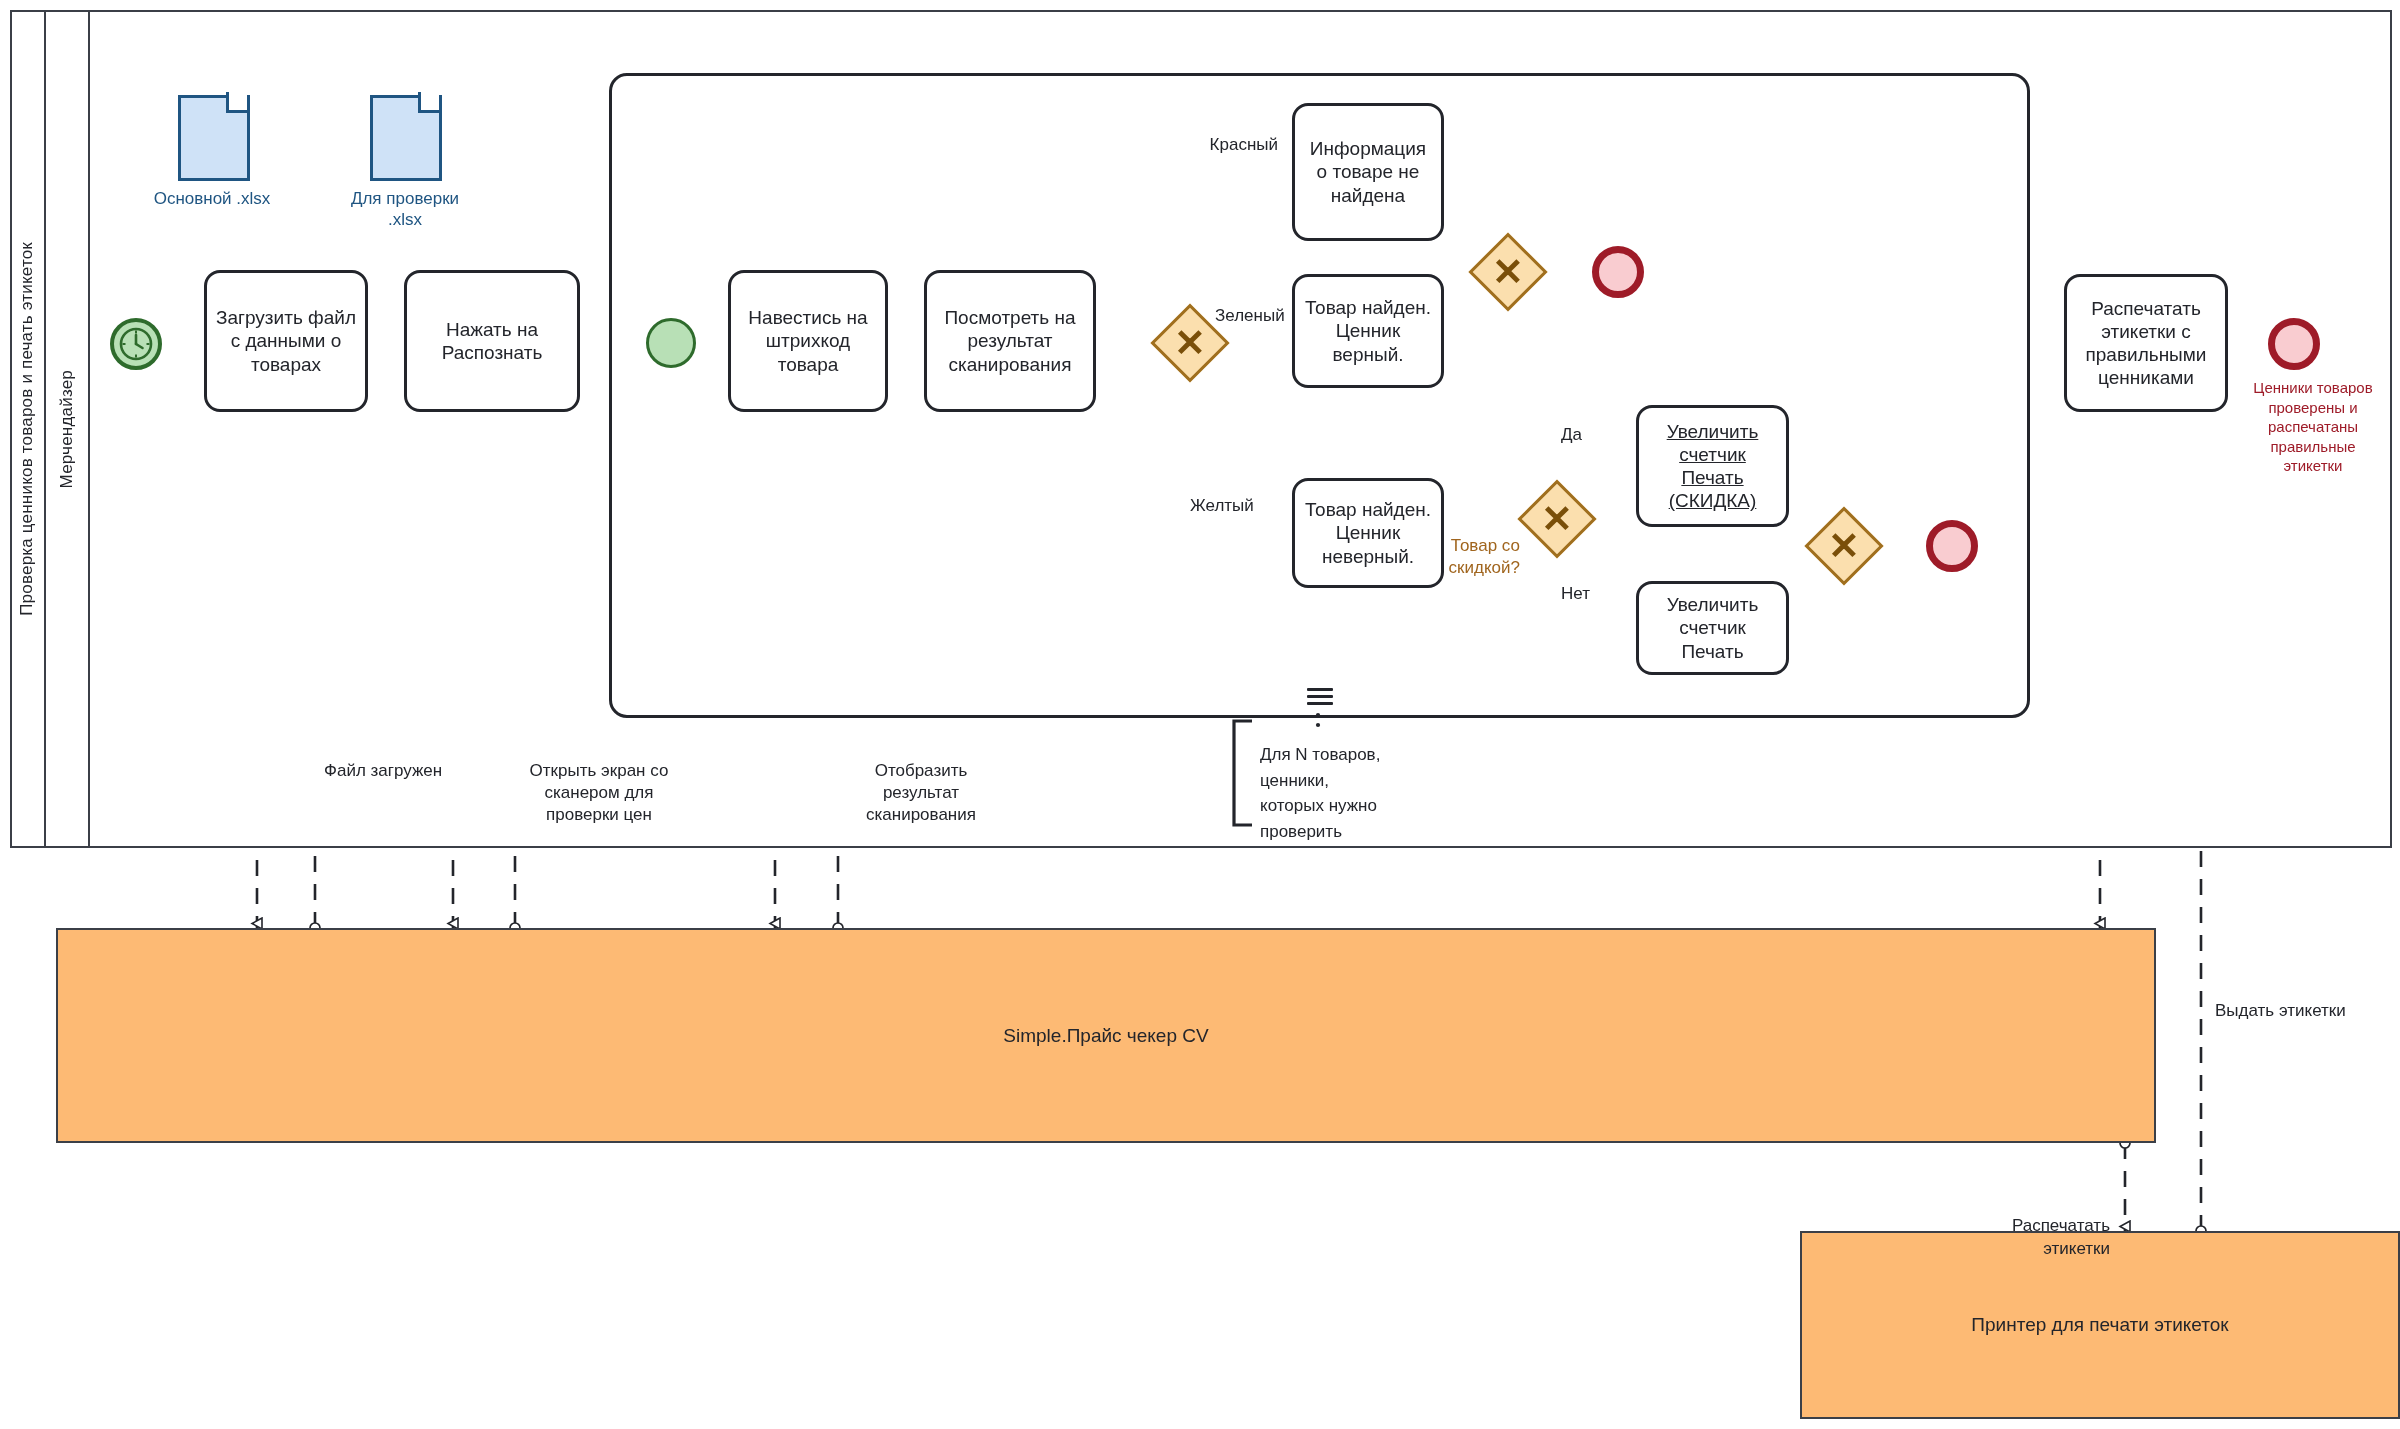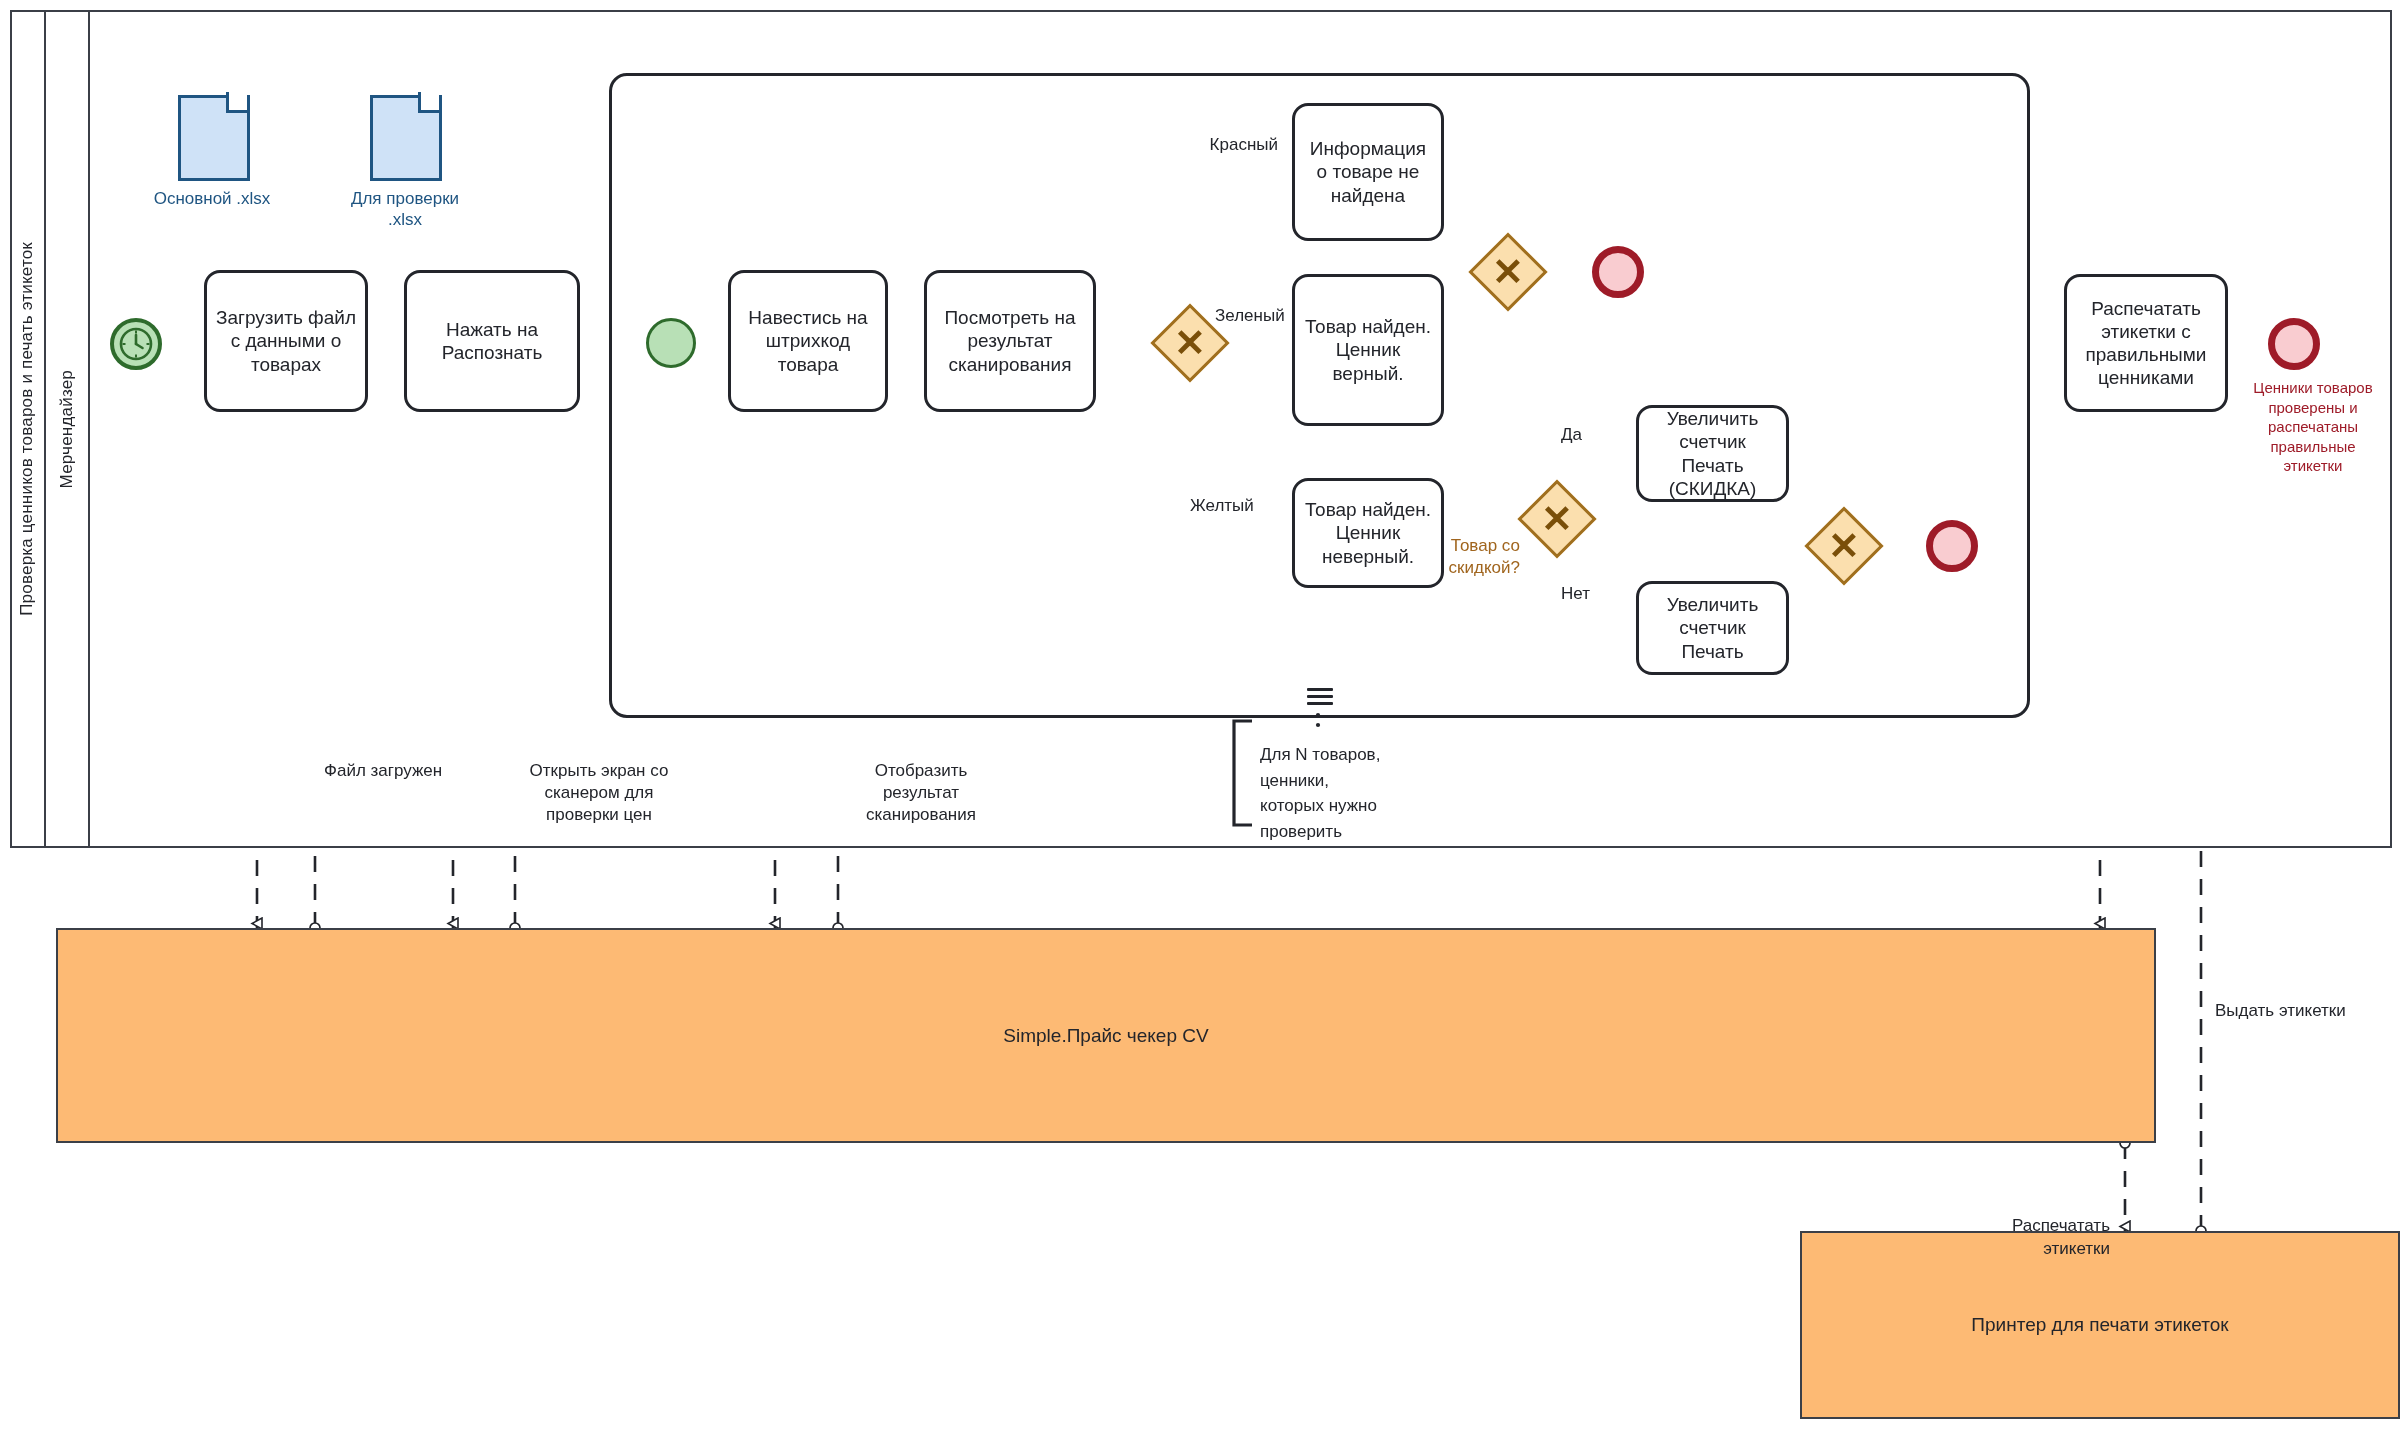--- a/index.html
+++ b/index.html
@@ -236,25 +236,25 @@
   <div class="abs task" style="left:204px;top:270px;width:164px;height:142px;">Загрузить файл с данными о товарах</div>
 
   <div class="abs task" style="left:404px;top:270px;width:176px;height:142px;">Нажать на Распознать</div>
 
   <div class="abs task" style="left:728px;top:270px;width:160px;height:142px;">Навестись на штрихкод товара</div>
 
   <div class="abs task" style="left:924px;top:270px;width:172px;height:142px;">Посмотреть на результат сканирования</div>
 
   <div class="abs task" style="left:1292px;top:103px;width:152px;height:138px;">Информация о товаре не найдена</div>
 
-  <div class="abs task" style="left:1292px;top:274px;width:152px;height:152px;">Товар найден. Ценник верный.</div>
+  <div class="abs task" style="left:1292px;top:274px;width:152px;height:114px;">Товар найден. Ценник верный.</div>
 
   <div class="abs task" style="left:1292px;top:478px;width:152px;height:110px;">Товар найден. Ценник неверный.</div>
 
-  <div class="abs task" style="left:1636px;top:405px;width:153px;height:97px;">Увеличить счетчик Печать (СКИДКА)</div>
+  <div class="abs task" style="left:1636px;top:405px;width:153px;height:122px;text-decoration:underline;">Увеличить счетчик Печать (СКИДКА)</div>
 
   <div class="abs task" style="left:1636px;top:581px;width:153px;height:94px;">Увеличить счетчик Печать</div>
 
   <div class="abs task" style="left:2064px;top:274px;width:164px;height:138px;">Распечатать этикетки с правильными ценниками</div>
 
   <div class="lbl lbl-seq lbl-right" style="left:1158px;top:134px;width:120px;">Красный</div>
   <div class="lbl lbl-seq" style="left:1215px;top:305px;width:100px;">Зеленый</div>
   <div class="lbl lbl-seq" style="left:1190px;top:495px;width:100px;">Желтый</div>
   <div class="lbl lbl-seq" style="left:1561px;top:424px;width:60px;">Да</div>
   <div class="lbl lbl-seq" style="left:1561px;top:583px;width:60px;">Нет</div>

